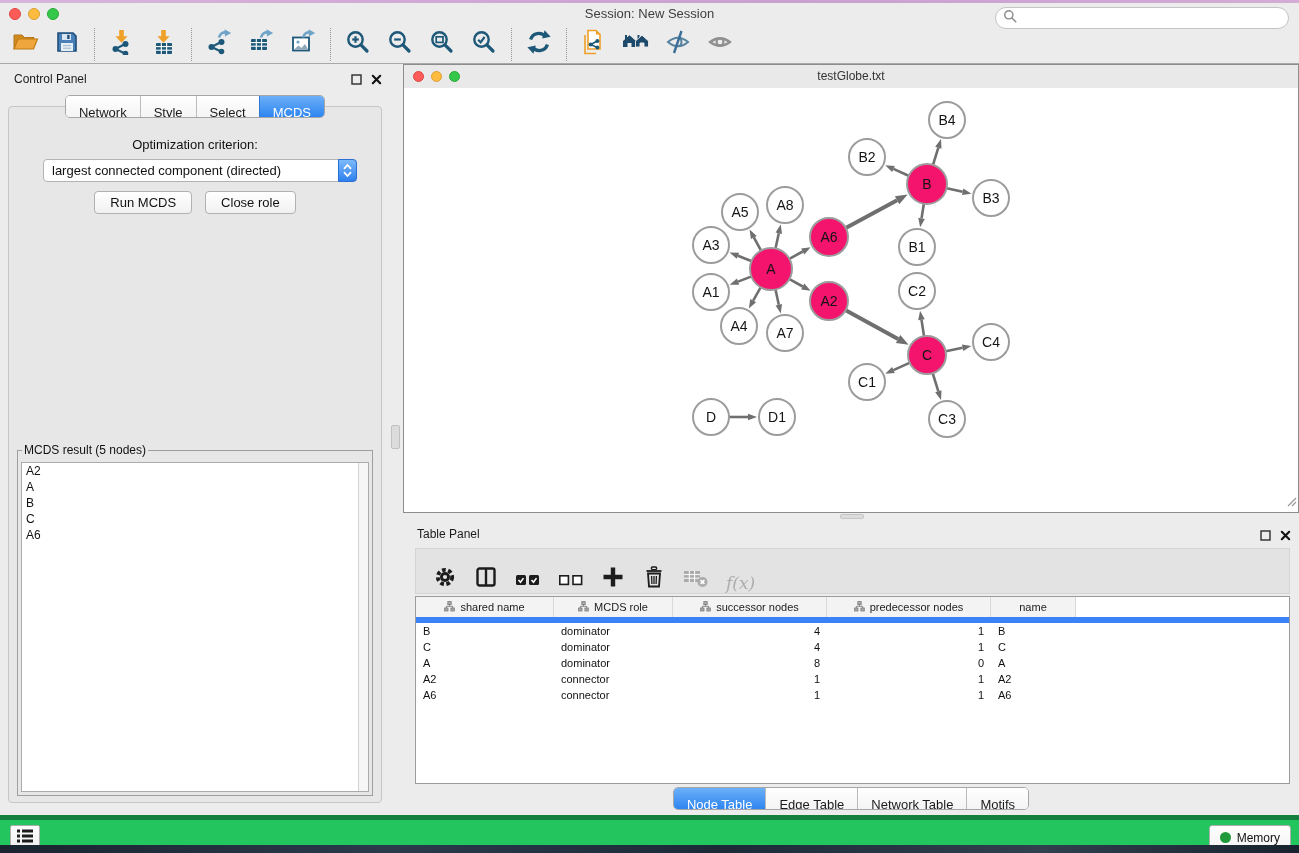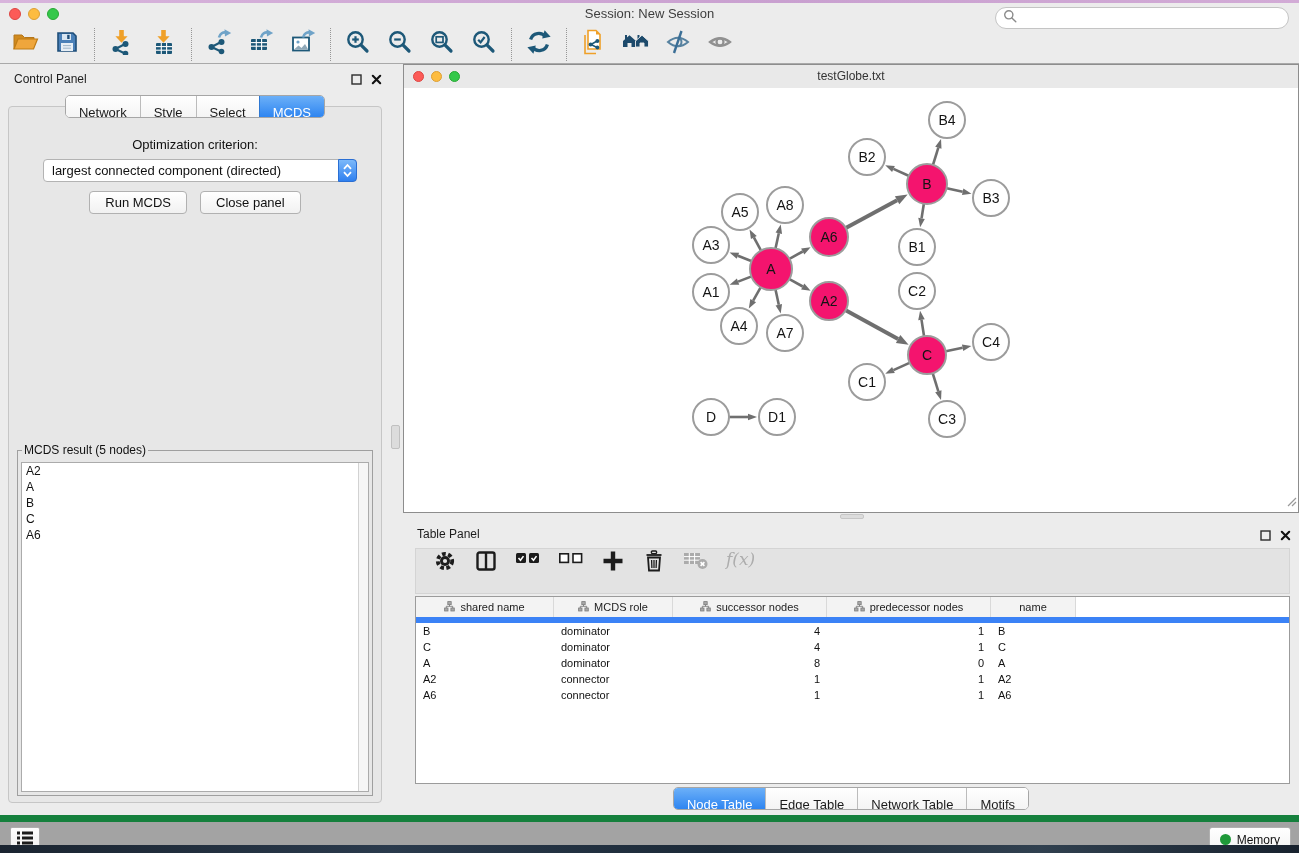--- a/index.html
+++ b/index.html
@@ -53,32 +53,32 @@
   #net-win{position:absolute;left:403px;top:64px;width:896px;height:449px;border:1px solid #8d8d8d;background:#fff;box-sizing:border-box;}
   #net-titlebar{position:relative;height:23px;background:#e9e9e9;border-bottom:1px solid #b3b3b3;}
   #net-titlebar .tl{width:11px;height:11px;top:6px;}
   #net-title{text-align:center;line-height:23px;font-size:12px;color:#333;}
   #net-canvas{position:absolute;left:0;top:23px;right:0;bottom:0;background:#fff;}
   #resize-corner{position:absolute;right:1px;bottom:1px;}
   
   #table-panel{position:absolute;left:403px;top:520px;width:896px;height:295px;background:#ececec;}
   #tp-title{position:absolute;left:14px;top:7px;}
   #tp-toolbar{position:absolute;left:12px;right:9px;top:28px;height:46px;background:#e3e3e3;border:1px solid #d4d4d4;
-    box-sizing:border-box;display:flex;align-items:flex-start;gap:17px;padding-left:17px;}
+    box-sizing:border-box;display:flex;align-items:flex-end;gap:17px;padding-left:17px;}
   .tp-icon{display:flex;align-items:center;justify-content:center;cursor:default;}
   #fx-label{font-size:17px;font-family:"DejaVu Serif",serif;font-style:italic;color:#adadad;}
   #tp-table{position:absolute;left:12px;right:9px;top:76px;height:188px;background:#fff;border:1px solid #9b9b9b;box-sizing:border-box;overflow:hidden;}
   #tp-header{display:flex;height:20px;border-bottom:6px solid #3b82f6;}
   .th{background:#f3f3f3;border-right:1px solid #d9d9d9;font-size:11px;color:#1c1c1c;display:flex;align-items:center;justify-content:center;gap:5px;box-sizing:border-box;cursor:default;}
   .tr{display:flex;height:16px;}
   .td{font-size:11px;line-height:16px;color:#111;padding:0 7px;box-sizing:border-box;white-space:nowrap;overflow:hidden;}
   .td.num{text-align:right;}
   #tp-tabs{position:absolute;left:0;right:0;top:267px;display:flex;justify-content:center;}
   
-  #statusbar{position:absolute;left:0;top:815px;right:0;height:30px;background:#a3a3a3;border-top:7px solid #15803d;box-sizing:border-box;}
+  #statusbar{position:absolute;left:0;top:815px;right:0;height:30px;background:#22c55e;border-top:5px solid #15803d;box-sizing:border-box;}
   #list-btn{position:absolute;left:10px;top:5px;width:28px;height:23px;border:1px solid #aeaeae;border-radius:2px;
     background:linear-gradient(#fdfdfd,#efefef);display:flex;align-items:center;justify-content:center;}
   #memory-btn{position:absolute;right:8px;top:5px;height:23px;border:1px solid #b0b0b0;border-radius:3px;
     background:linear-gradient(#ffffff,#f3f3f3);display:flex;align-items:center;gap:6px;padding:0 10px;font-size:12px;color:#111;}
   #memory-dot{width:11px;height:11px;border-radius:50%;}
   #desk-bottom{position:absolute;top:845px;left:0;right:0;height:8px;
     background:linear-gradient(90deg,#1a2430,#2a3a4c 30%,#1c2a38 55%,#30404f 80%,#18222e);}
 </style>
 </head>
 <body>
@@ -282,21 +282,21 @@
       <span>largest connected component (directed)</span>
       <span class="spin" id="spin-slot">
           <svg width="11" height="15" viewBox="0 0 11 15">
             <path d="M2,5.8 L5.5,2 9,5.8" fill="none" stroke="#fff" stroke-width="1.8"></path>
             <path d="M2,9.2 L5.5,13 9,9.2" fill="none" stroke="#fff" stroke-width="1.8"></path>
           </svg>
         </span>
     </div>
     <div id="cp-buttons">
       <button class="btn">Run MCDS</button>
-      <button class="btn">Close panel</button>
+      <button class="btn">Close role</button>
     </div>
     <fieldset id="mcds-fieldset">
       <legend>MCDS result (5 nodes)</legend>
       <div id="mcds-list">
         <div id="mcds-items">
             <div class="mcds-item">A2</div>
             <div class="mcds-item">A</div>
             <div class="mcds-item">B</div>
             <div class="mcds-item">C</div>
             <div class="mcds-item">A6</div>

